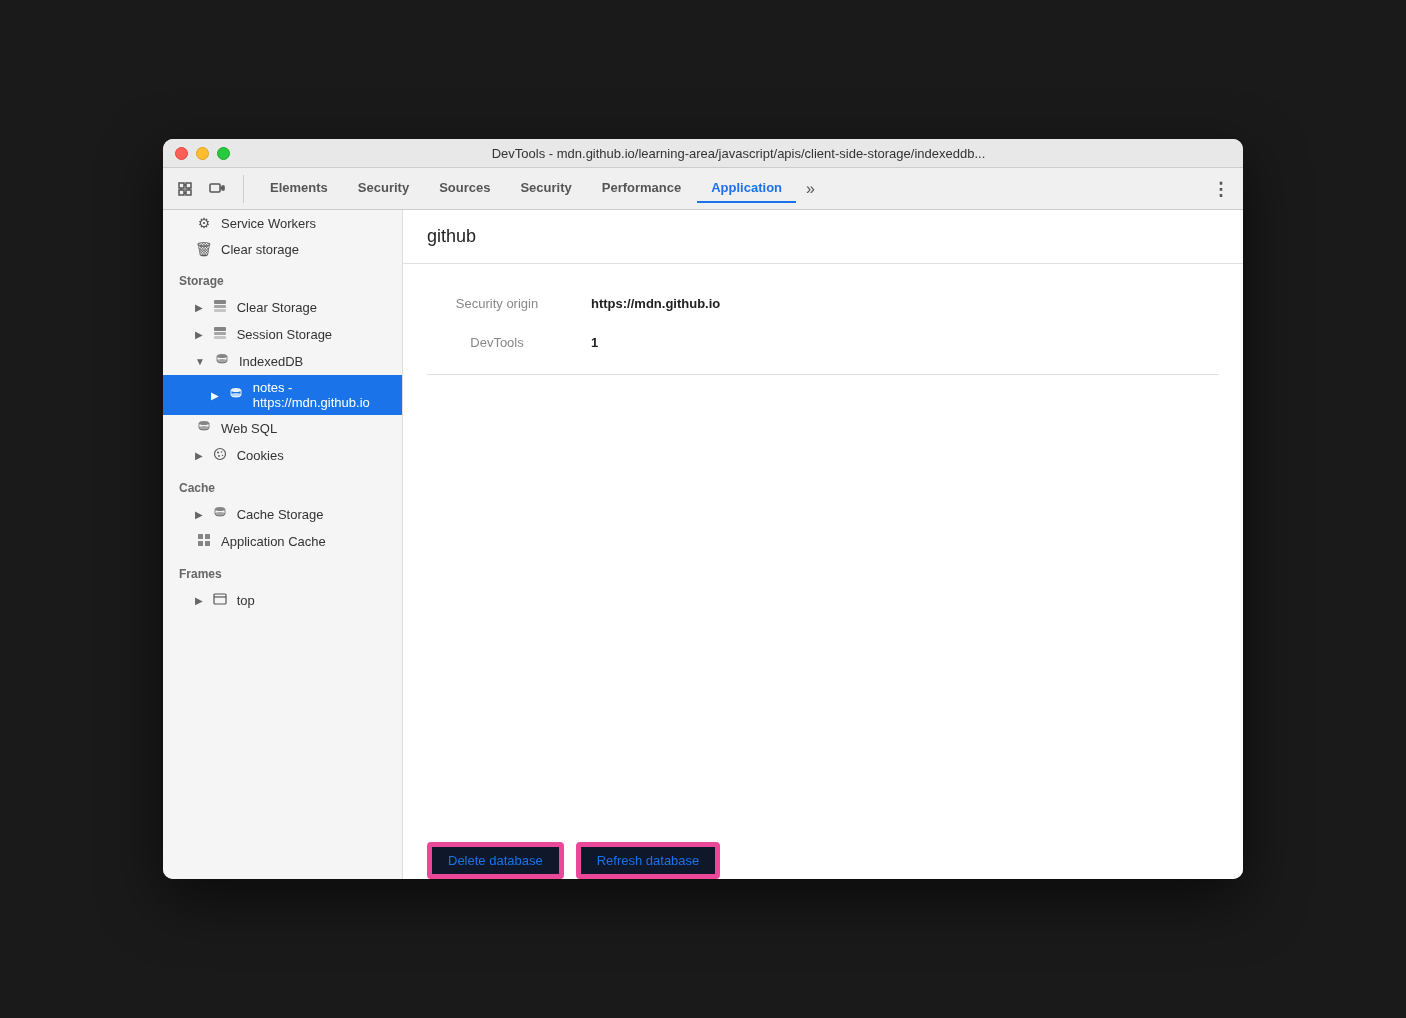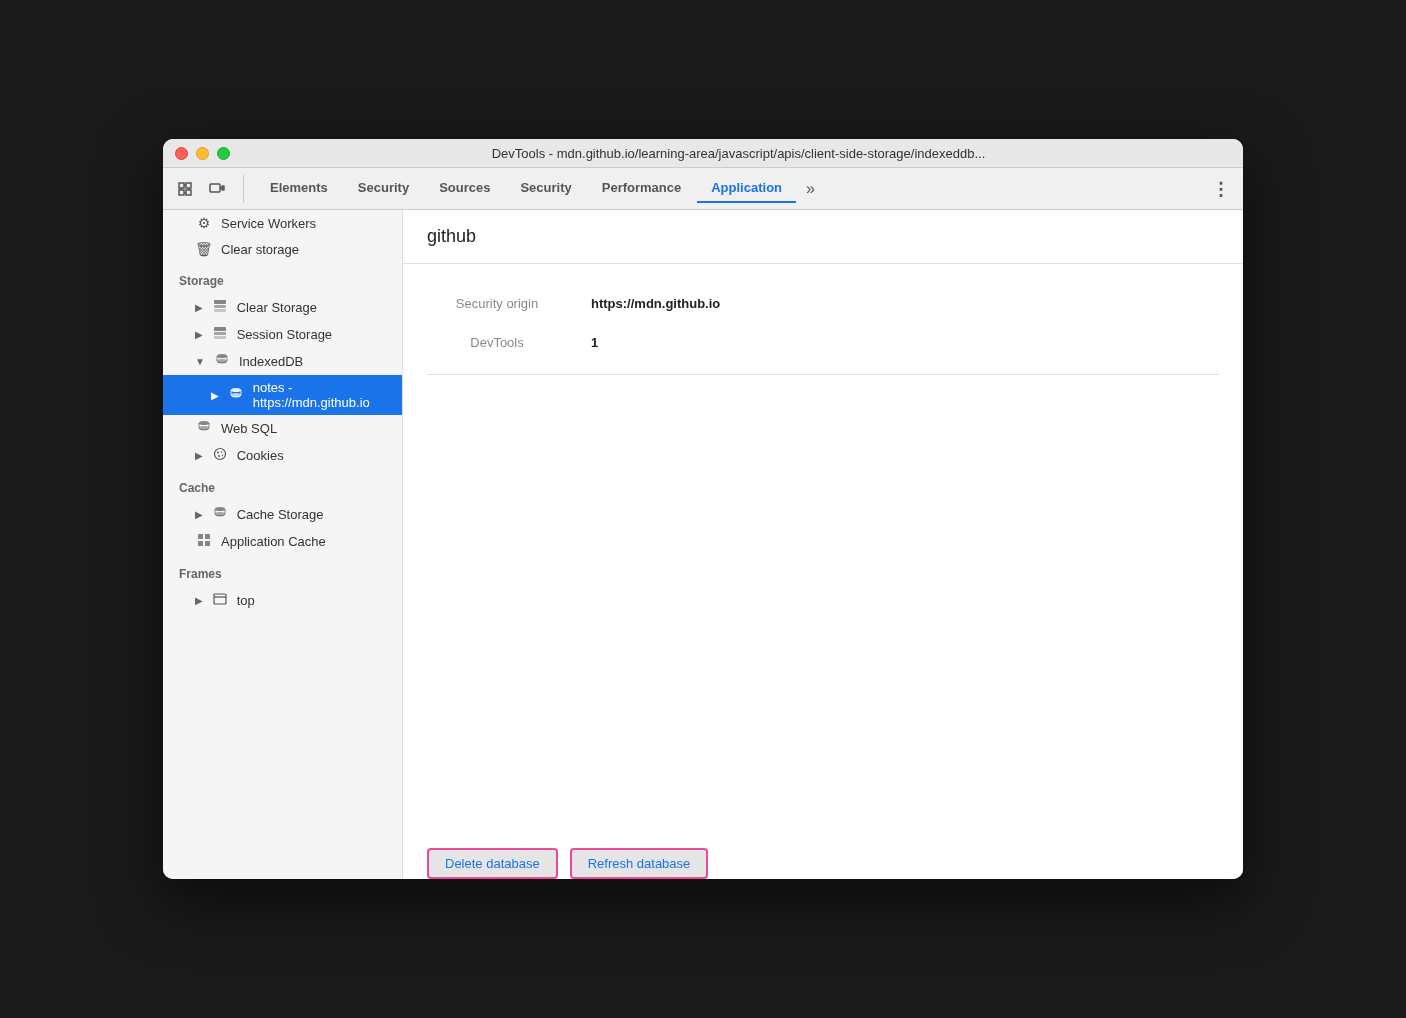--- a/index.html
+++ b/index.html
@@ -247,22 +247,22 @@
     .button-row {
       display: flex;
       gap: 12px;
       padding: 0 24px;
     }
 
     .action-btn {
       padding: 6px 16px;
       font-size: 13px;
       color: #1a73e8;
-      background: #e5e5e5;
-      border: 2px solid #ec4899;
+      background: #0f172a;
+      border: 5px solid #ec4899;
       border-radius: 4px;
       cursor: pointer;
       font-weight: 500;
     }
 
     
     .icon-svg {
       width: 16px;
       height: 16px;
       flex-shrink: 0;

